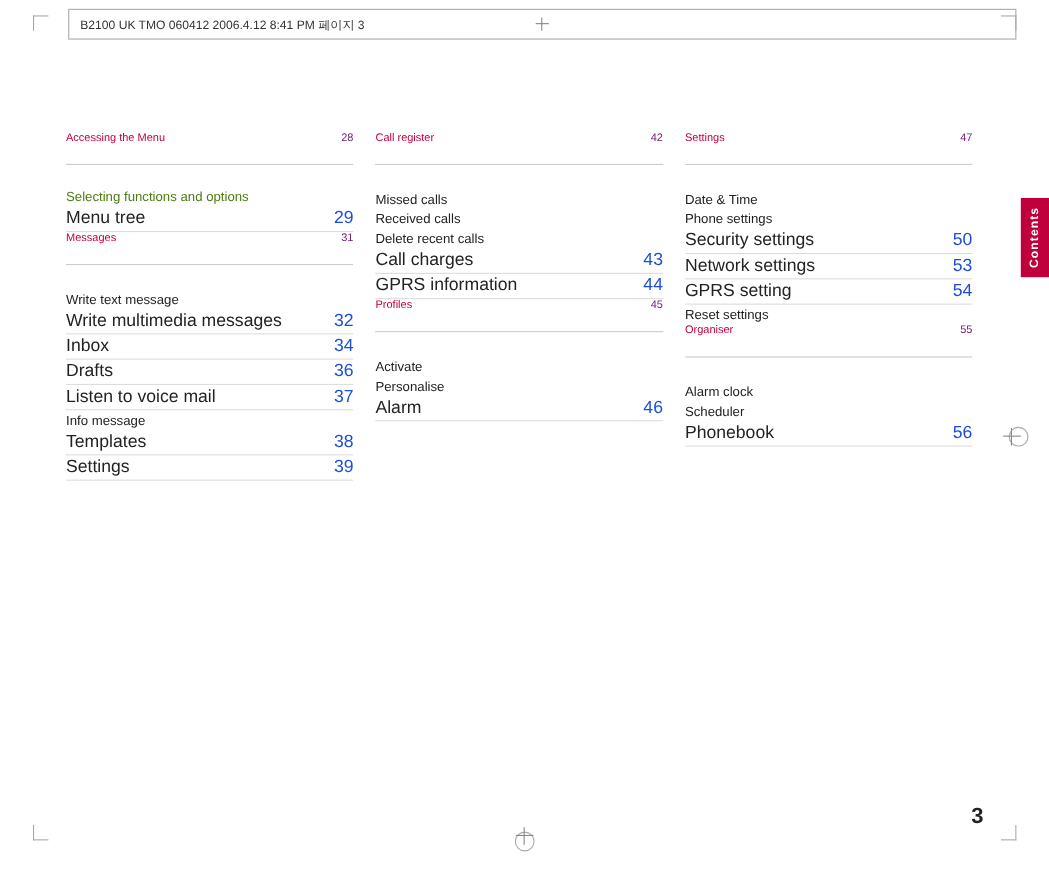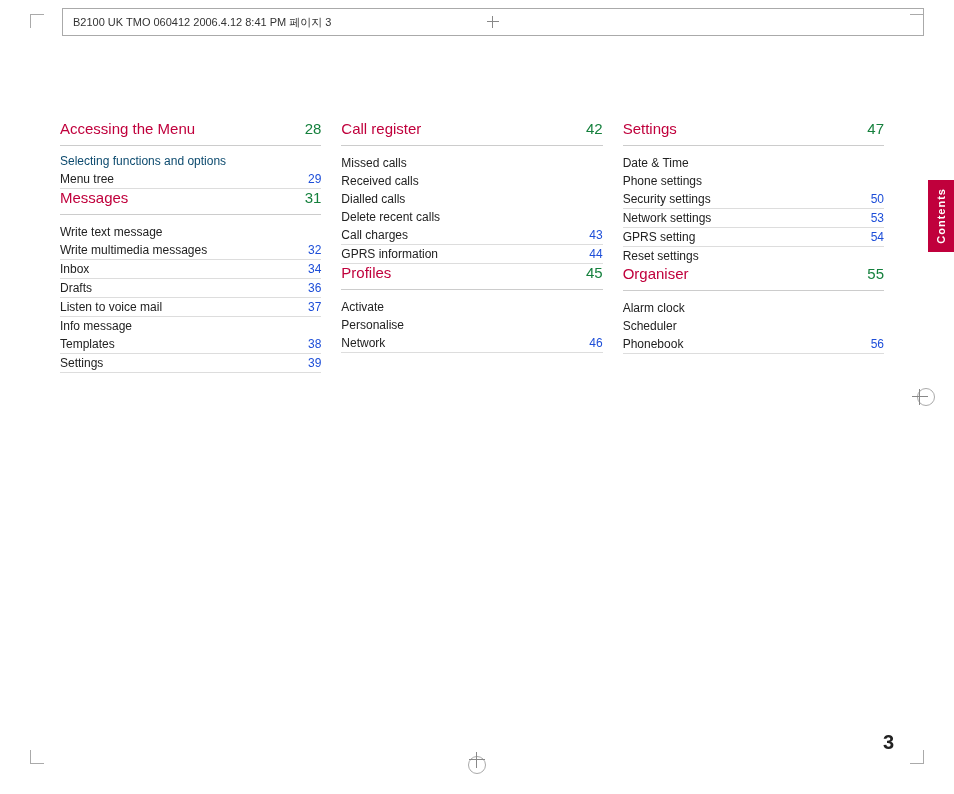--- a/index.html
+++ b/index.html
@@ -190,47 +190,47 @@
       flex: 1;
       padding-right: 20px;
     }
     .col:not(:last-child) {
       
     }
 
     
     .section-heading {
       color: #c0003c;
-      font-size: 15px;
+      font-size: 10px;
       font-weight: normal;
-      padding-bottom: 8px;
+      padding-bottom: 18px;
       border-bottom: 1px solid #ccc;
-      margin-bottom: 8px;
+      margin-bottom: 22px;
     }
     .section-heading .page-num {
       float: right;
-      color: #15803d;
+      color: #701a75;
     }
 
     
     .sub-heading {
-      color: #0c4a6e;
+      color: #4d7c0f;
       font-size: 12px;
       margin-bottom: 2px;
       margin-top: 2px;
     }
 
     
     .menu-item {
       display: flex;
       justify-content: space-between;
       align-items: baseline;
       padding: 2px 0;
       border-bottom: 1px solid #ddd;
-      font-size: 12px;
+      font-size: 16px;
     }
     .menu-item .num {
       color: #1d4ed8;
       min-width: 20px;
       text-align: right;
     }
 
     
     .plain-item {
       font-size: 12px;
@@ -289,35 +289,34 @@
       <div class="menu-item">
         <span>Settings</span>
         <span class="num">39</span>
       </div>
     </div>
 
   <div class="col" id="col2-render">
       <div class="section-heading"><span>Call register</span><span class="page-num">42</span></div>
       <div class="plain-item">Missed calls</div>
       <div class="plain-item">Received calls</div>
-      <div class="plain-item">Dialled calls</div>
       <div class="plain-item">Delete recent calls</div>
       <div class="menu-item">
         <span>Call charges</span>
         <span class="num">43</span>
       </div>
       <div class="menu-item">
         <span>GPRS information</span>
         <span class="num">44</span>
       </div>
       <div class="section-heading"><span>Profiles</span><span class="page-num">45</span></div>
       <div class="plain-item">Activate</div>
       <div class="plain-item">Personalise</div>
       <div class="menu-item">
-        <span>Network</span>
+        <span>Alarm</span>
         <span class="num">46</span>
       </div>
     </div>
 
   <div class="col" id="col3-render">
       <div class="section-heading"><span>Settings</span><span class="page-num">47</span></div>
       <div class="plain-item">Date &amp; Time</div>
       <div class="plain-item">Phone settings</div>
       <div class="menu-item">
         <span>Security settings</span>

